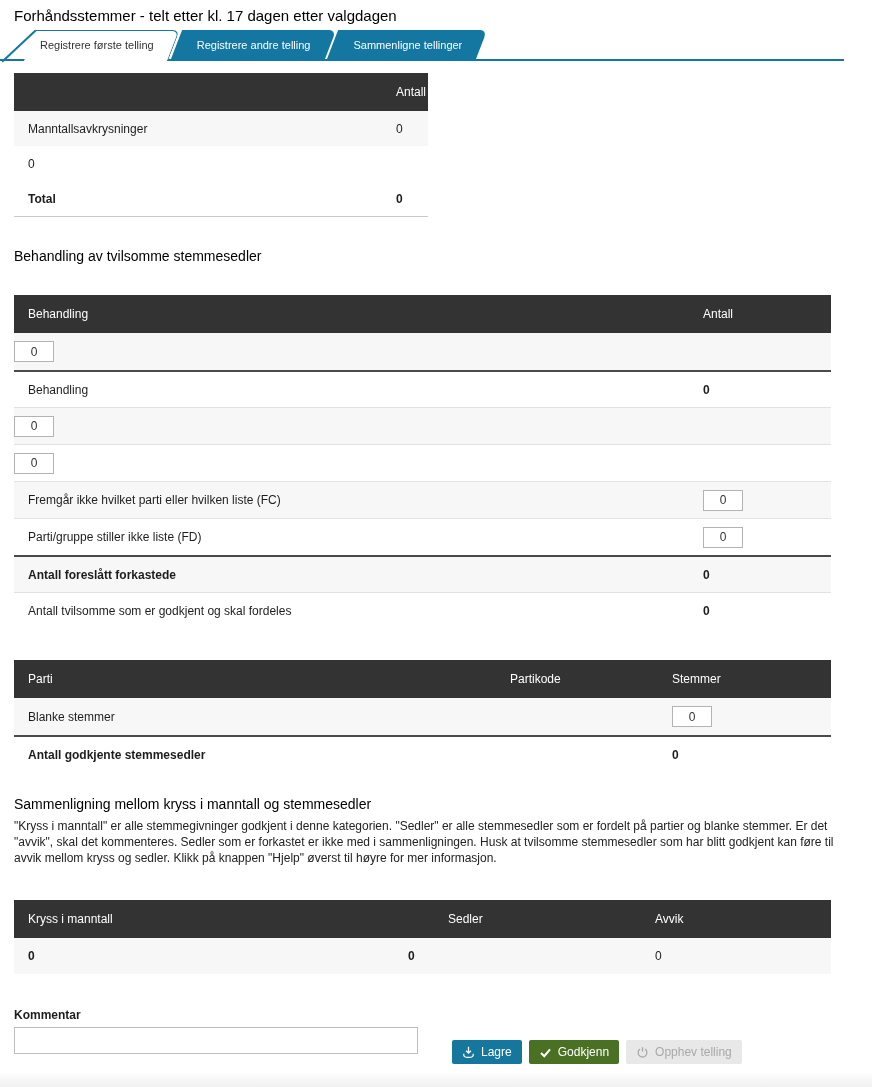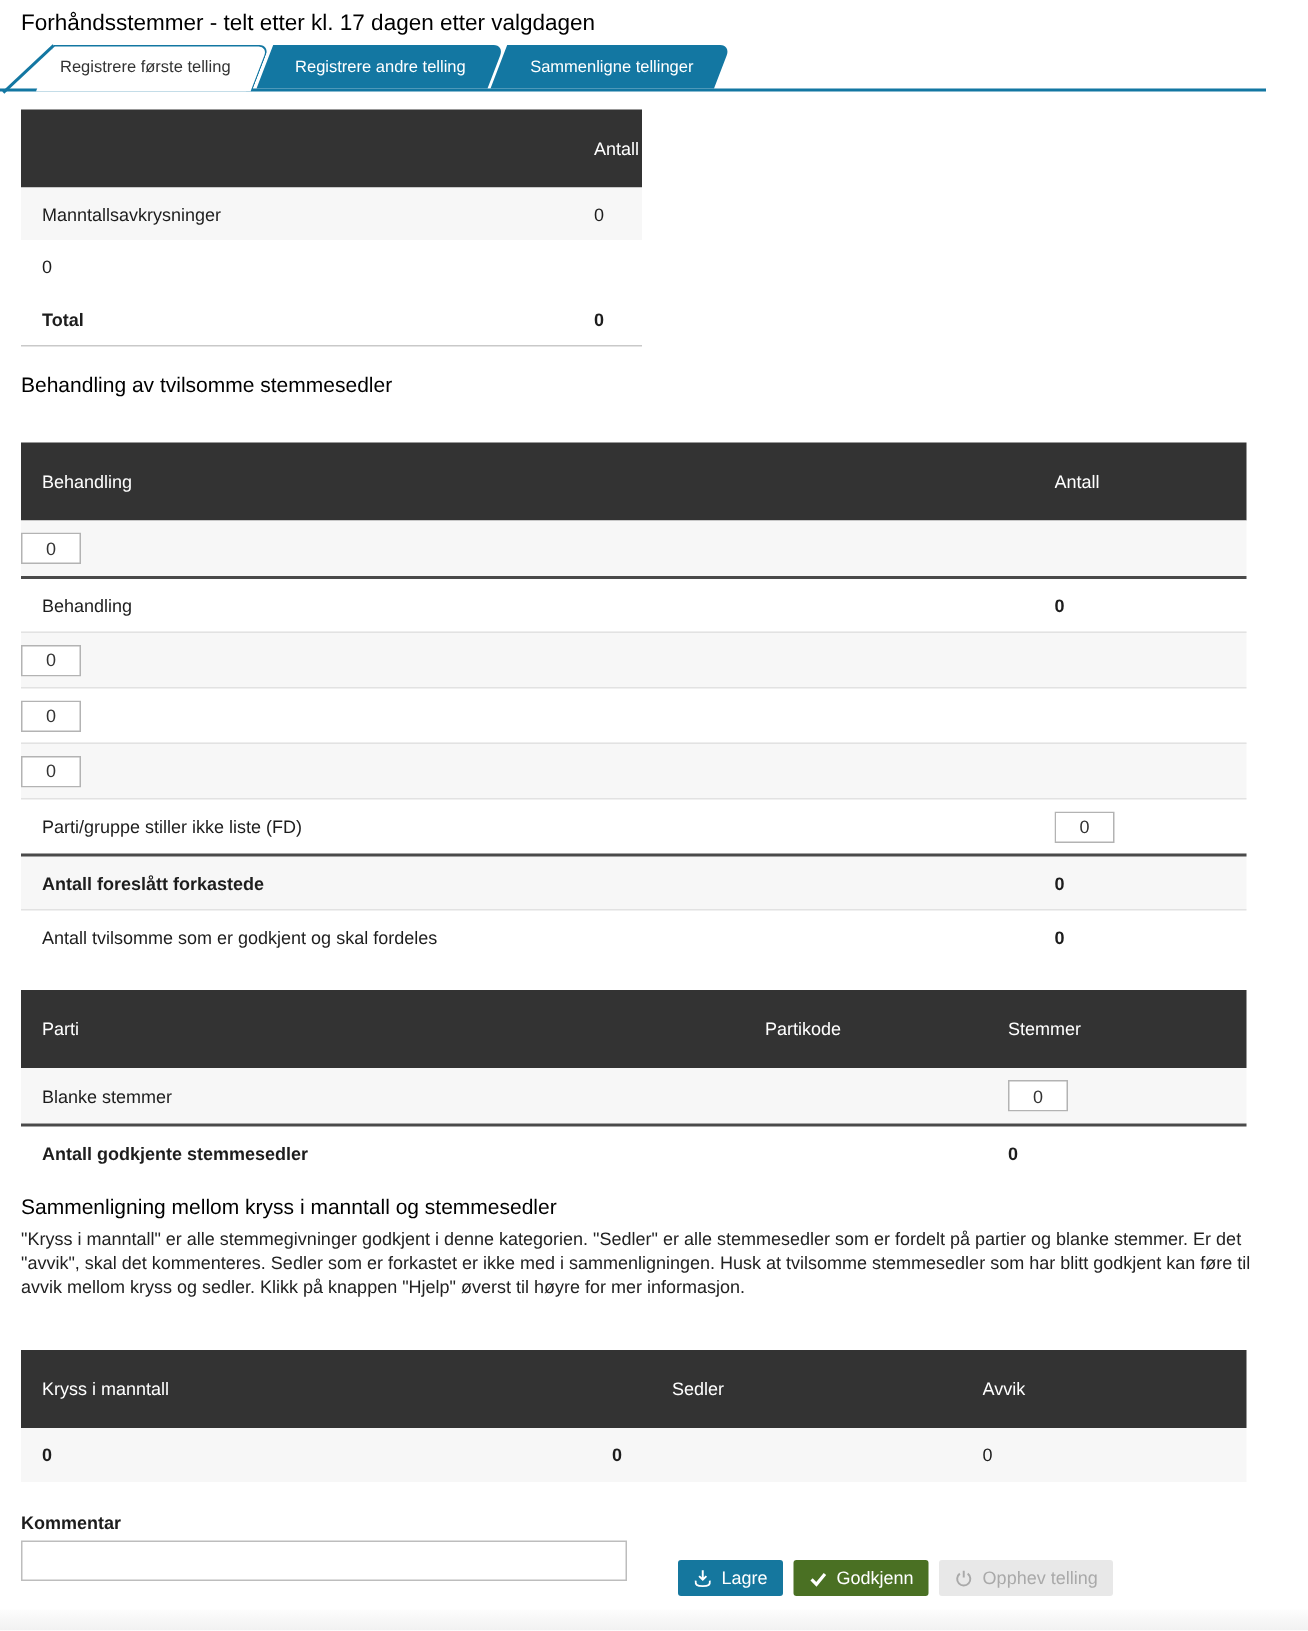--- a/index.html
+++ b/index.html
@@ -52,21 +52,21 @@
     border-right:1px solid var(--blue);
   }
   .tab-active .diag{
     position:absolute;left:12px;top:-7px;width:2px;height:46px;
     background:var(--blue);transform:rotate(47deg);z-index:2;
   }
 
   
   .tbl{position:absolute;background:#fff;font-size:12px;}
   .trow,.thead{display:grid;align-items:center;}
-  .thead{background:var(--dark);color:#fff;height:52px;}
+  .thead{background:var(--dark);color:#fff;height:38px;}
   .trow{height:37px;background:#fff;gap:40px;}
   .trow.alt{background:var(--alt);}
   .cell{padding-left:14px;overflow:hidden;white-space:nowrap;}
   .cell.noPad{padding-left:0;}
   .bold{font-weight:bold;}
   .sep{border-top:1px solid #e2e2e2;}
   .darksep{border-top:2px solid #4a4a4a;}
   .tbl-bottom{border-bottom:1px solid #c9c9c9;}
 
   .num-input{
@@ -179,20 +179,21 @@
       <div class="cell">Behandling</div>
       <div class="cell noPad bold">0</div>
     </div>
     <div class="trow alt sep">
       <div class="cell noPad"><input class="num-input" value="0" style=""></div>
     </div>
     <div class="trow sep">
       <div class="cell noPad"><input class="num-input" value="0" style=""></div>
     </div>
     <div class="trow alt sep">
+      <div class="cell">Fremgår ikke hvilket parti eller hvilken liste (FC)</div>
       <div class="cell noPad"><input class="num-input" value="0" style=""></div>
     </div>
     <div class="trow sep">
       <div class="cell">Parti/gruppe stiller ikke liste (FD)</div>
       <div class="cell noPad"><input class="num-input" value="0" style=""></div>
     </div>
     <div class="trow alt darksep">
       <div class="cell bold">Antall foreslått forkastede</div>
       <div class="cell noPad bold">0</div>
     </div>

